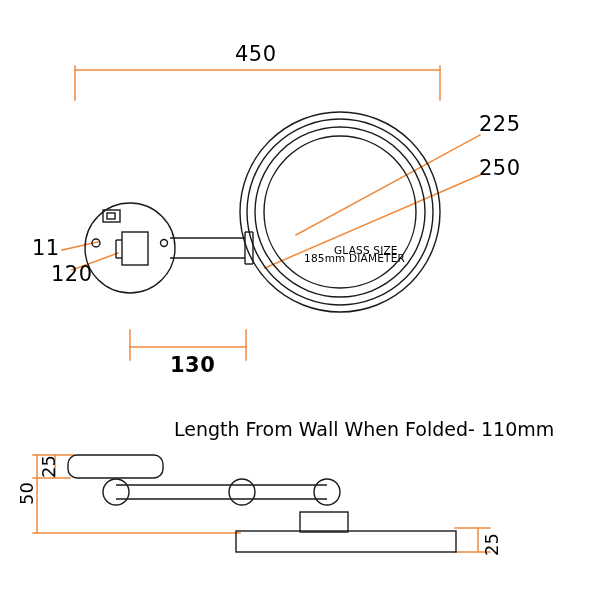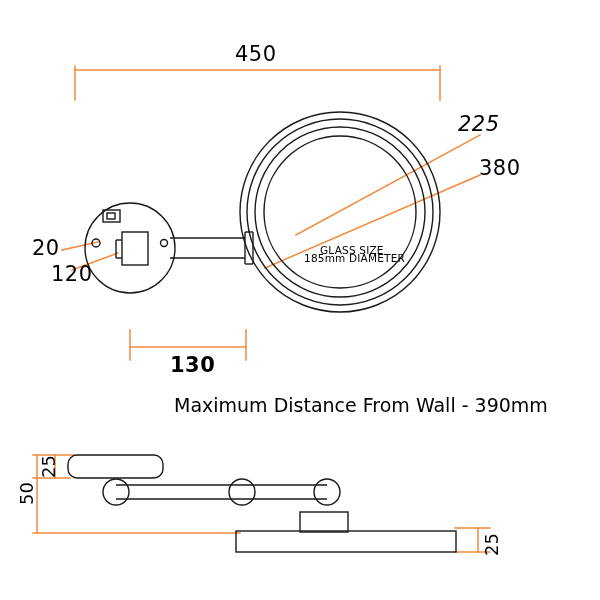--- a/index.html
+++ b/index.html
@@ -126,32 +126,32 @@
       <line x1="242" y1="499" x2="327" y2="499"></line>
 
       <rect x="300" y="512" width="48" height="20"></rect>
 
       <rect x="236" y="531" width="220" height="21"></rect>
     </g>
   </svg>
 
   <div class="txt dim-label" style="left:235px; top:44px;">450</div>
 
-  <div class="txt dim-label" style="left:458px; top:114px;font-style:italic;">225</div>
+  <div class="txt dim-label" style="left:479px; top:114px;">225</div>
 
-  <div class="txt dim-label" style="left:479px; top:158px;">380</div>
+  <div class="txt dim-label" style="left:479px; top:158px;">250</div>
 
-  <div class="txt dim-label" style="left:32px; top:238px;">20</div>
+  <div class="txt dim-label" style="left:32px; top:238px;">11</div>
 
   <div class="txt dim-label" style="left:27px; top:264px;margin-left:24px;">120</div>
 
   <div class="txt dim-label" style="left:170px; top:355px;font-weight:bold;">130</div>
 
-  <div class="txt glass-line" style="left:320px; top:245px;">GLASS SIZE</div>
+  <div class="txt glass-line" style="left:334px; top:245px;">GLASS SIZE</div>
   <div class="txt glass-line" style="left:304px; top:253px;">185mm DIAMETER</div>
 
-  <div class="txt note-line" style="left:174px; top:396px;">Maximum Distance From Wall - 390mm</div>
+  <div class="txt note-line" style="left:174px; top:420px;">Length From Wall When Folded- 110mm</div>
 
   <div class="txt dim-small rot" style="left:18px; top:505px; transform: rotate(-90deg);">50</div>
   <div class="txt dim-small rot" style="left:40px; top:478px; transform: rotate(-90deg);">25</div>
   <div class="txt dim-small rot" style="left:483px; top:556px; transform: rotate(-90deg);">25</div>
 
 </div>
 
 </body></html>

